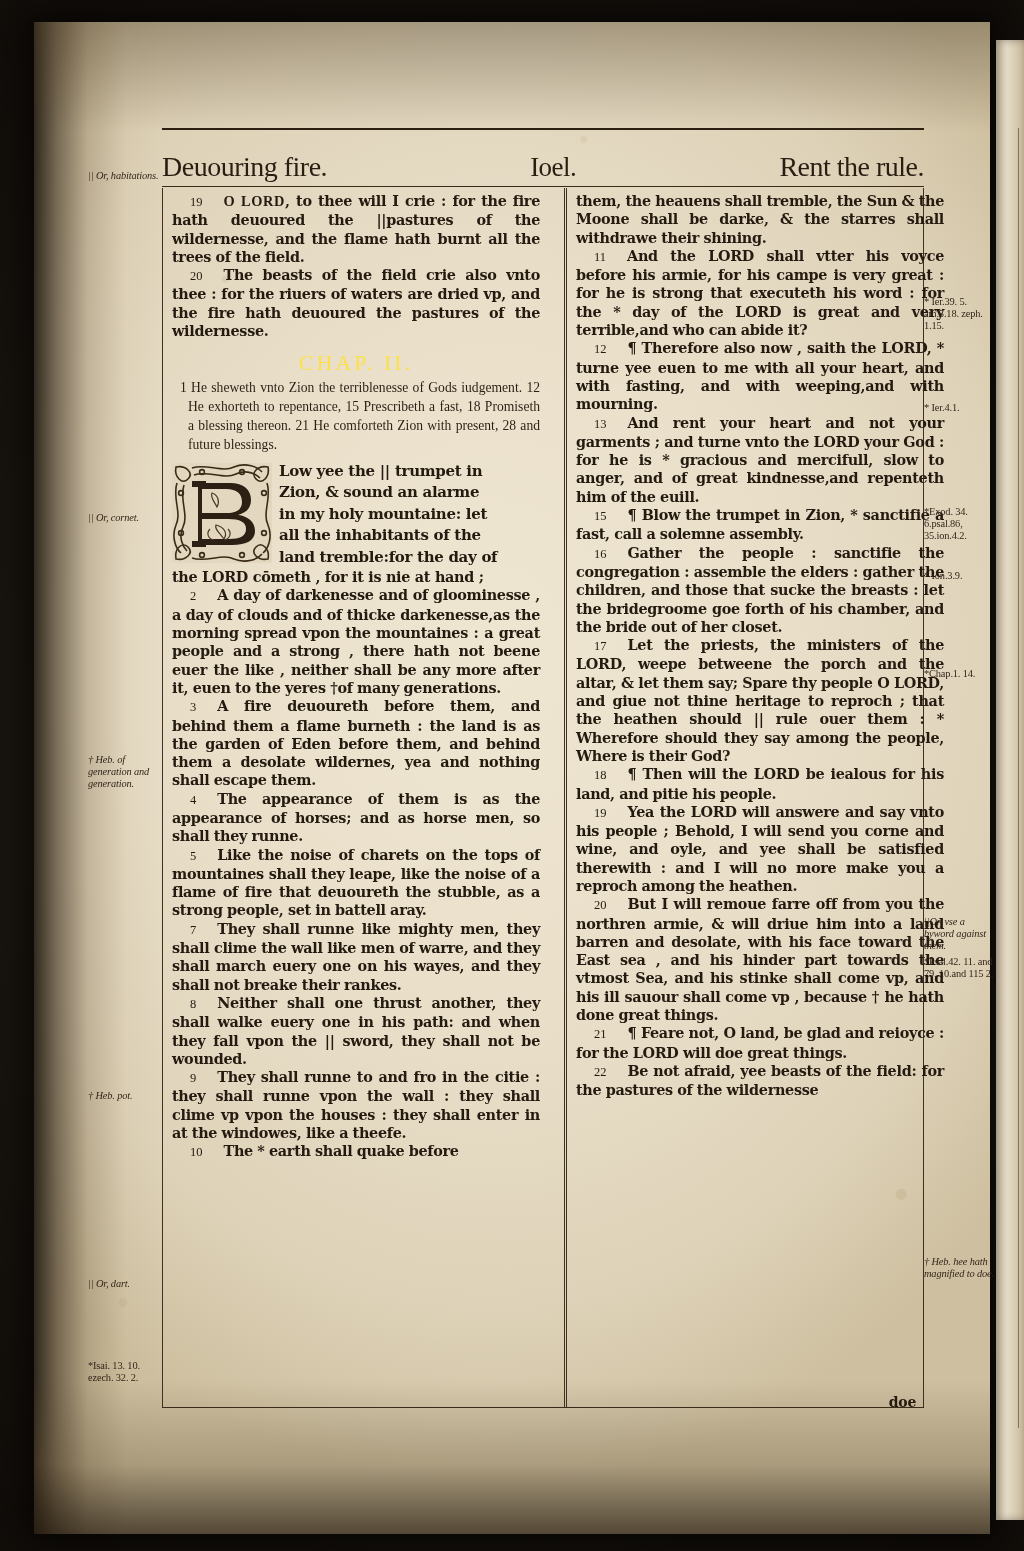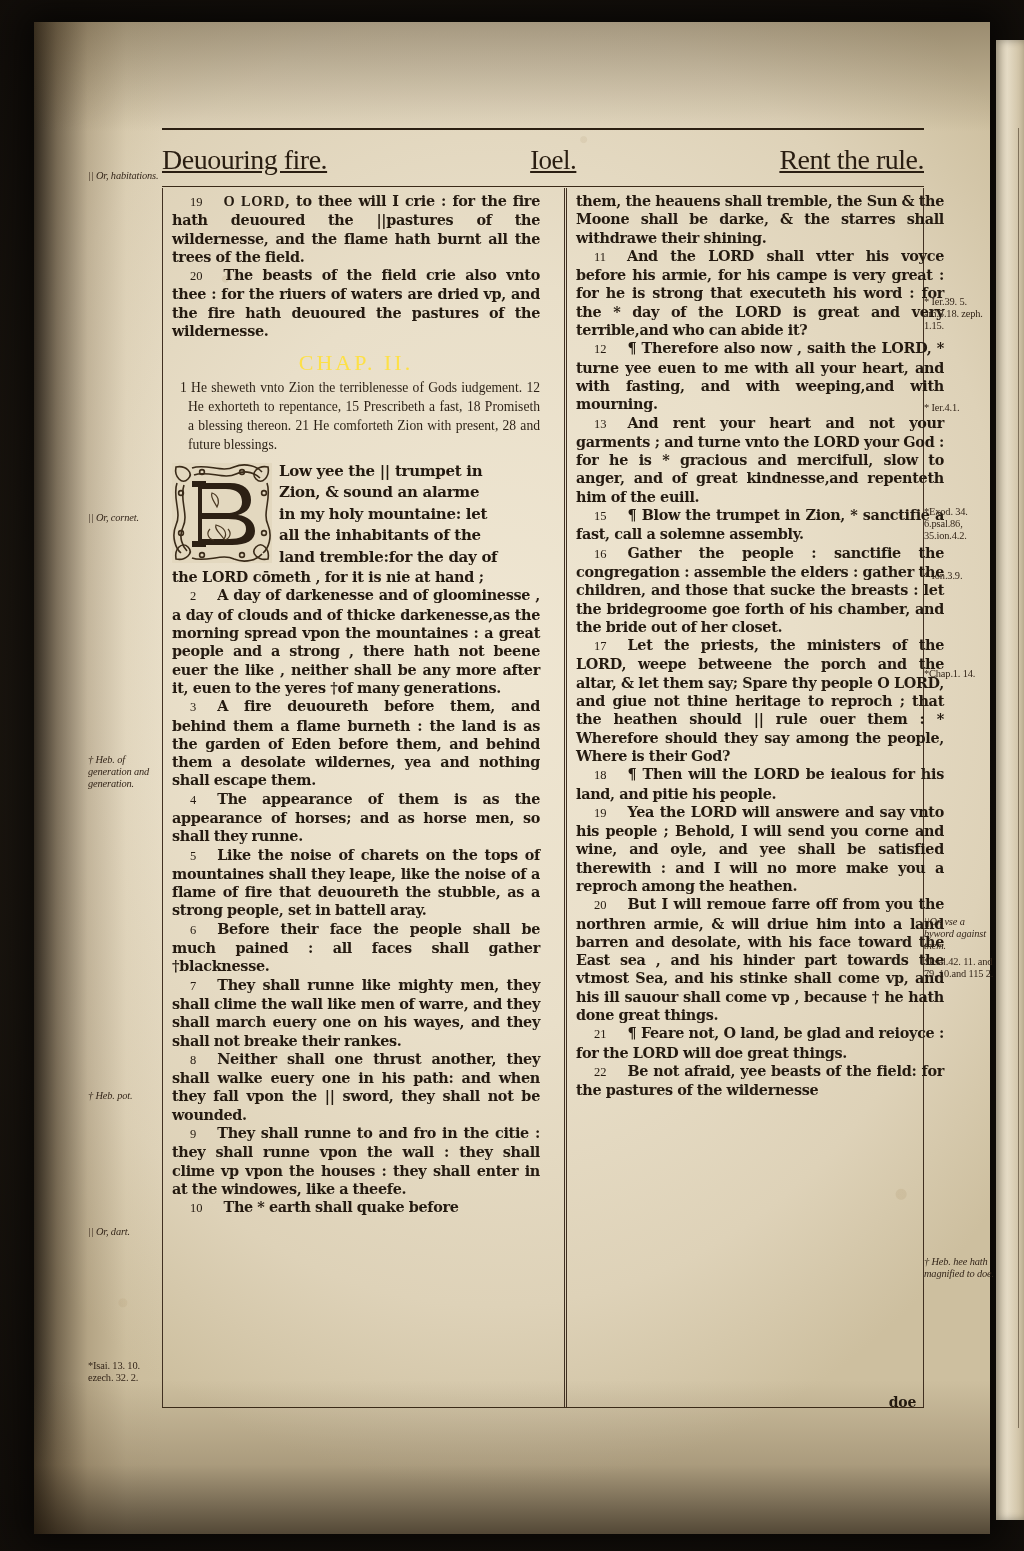--- a/index.html
+++ b/index.html
@@ -105,30 +105,29 @@
   }
   .rule-bottom {
     position: absolute; left: 0; top: 1279px;
     width: 762px; height: 1px;
     background: #3a2a18;
   }
 
   
   .runhead {
     position: absolute;
-    left: 0; top: 16px;
+    left: 0; top: 23px;
     width: 762px;
     display: flex;
     justify-content: space-between;
     align-items: baseline;
     font-family: "Liberation Serif", serif;
     font-size: 28px;
     letter-spacing: -0.5px;
     color: #2a1e12;
-    text-decoration: underline;
   }
   .runhead span { white-space: nowrap; }
   .rh-center { font-size: 27px; text-align: right; }
 
   
   .cols {
     position: absolute;
     left: 0; top: 60px;
     width: 762px; height: 1219px;
   }
@@ -272,21 +271,21 @@
   <div class="nextleaf-rule"></div>
   <div class="gutter"></div>
   <div class="leaf-top-shade"></div>
   <div class="leaf-bottom-shade"></div>
 
   <div class="margin-col-left">
     <div class="mnote it" style="top:42px;"><span>||</span> <span>Or, habitations.</span></div>
     <div class="mnote it" style="top:384px;"><span>||</span> <span>Or, cornet.</span></div>
     <div class="mnote it" style="top:626px;"><span>†</span> <span>Heb. of generation and generation.</span></div>
     <div class="mnote it" style="top:962px;"><span>†</span> <span>Heb. pot.</span></div>
-    <div class="mnote it" style="top:1098px;"><span>||</span> <span>Or, dart.</span></div>
+    <div class="mnote it" style="top:1150px;"><span>||</span> <span>Or, dart.</span></div>
     <div class="mnote" style="top:1232px;"><span>*</span><span>Isai. 13. 10. ezech. 32. 2.</span></div>
   </div>
 
   <div class="margin-col-right">
     <div class="mnote" style="top:168px;"><span>*</span> <span>Ier.39. 5. am.5.18. zeph. 1.15.</span></div>
     <div class="mnote" style="top:274px;"><span>*</span> <span>Ier.4.1.</span></div>
     <div class="mnote" style="top:378px;"><span>*</span><span>Exod. 34. 6.psal.86, 35.ion.4.2.</span></div>
     <div class="mnote" style="top:442px;"><span>*</span> <span>Ion.3.9.</span></div>
     <div class="mnote" style="top:540px;"><span>*</span><span>Chap.1. 14.</span></div>
     <div class="mnote it" style="top:788px;"><span>||</span><span>Or, vse a byword against them.</span></div>
@@ -369,21 +368,20 @@
             <span>all the inhabitants of the</span><br>
             <span>land tremble:for the day of</span>
           </div>
           <p class="after-dc">the LORD cōmeth , for it is nie at hand ;</p>
         </div>
 
         <p class="v"><span class="vn">2</span><span>A day of darkenesse and of gloominesse , a day of clouds and of thicke darkenesse,as the morning spread vpon the mountaines : a great people and a strong , there hath not beene euer the like , neither shall be any more after it, euen to the yeres †of many generations.</span></p>
         <p class="v"><span class="vn">3</span><span>A fire deuoureth before them, and behind them a flame burneth : the land is as the garden of Eden before them, and behind them a desolate wildernes, yea and nothing shall escape them.</span></p>
         <p class="v"><span class="vn">4</span><span>The appearance of them is as the appearance of horses; and as horse men, so shall they runne.</span></p>
         <p class="v"><span class="vn">5</span><span>Like the noise of charets on the tops of mountaines shall they leape, like the noise of a flame of fire that deuoureth the stubble, as a strong people, set in battell aray.</span></p>
-        <p class="v"><span class="vn">6</span><span>Before their face the people shall be much pained : all faces shall gather †blacknesse.</span></p>
         <p class="v"><span class="vn">7</span><span>They shall runne like mighty men, they shall clime the wall like men of warre, and they shall march euery one on his wayes, and they shall not breake their rankes.</span></p>
         <p class="v"><span class="vn">8</span><span>Neither shall one thrust another, they shall walke euery one in his path: and when they fall vpon the || sword, they shall not be wounded.</span></p>
         <p class="v"><span class="vn">9</span><span>They shall runne to and fro in the citie : they shall runne vpon the wall : they shall clime vp vpon the houses : they shall enter in at the windowes, like a theefe.</span></p>
         <p class="v"><span class="vn">10</span><span>The * earth shall quake before</span></p>
       </div>
 
       <div class="col col-right">
         <p class="v cont"><span>them, the heauens shall tremble, the Sun &amp; the Moone shall be darke, &amp; the starres shall withdrawe their shining.</span></p>
         <p class="v"><span class="vn">11</span><span>And the LORD shall vtter his voyce before his armie, for his campe is very great : for he is strong that executeth his word : for the * day of the LORD is great and very terrible,and who can abide it?</span></p>
         <p class="v"><span class="vn">12</span><span class="pilcrow">¶&nbsp;</span><span>Therefore also now , saith the LORD, * turne yee euen to me with all your heart, and with fasting, and with weeping,and with mourning.</span></p>

